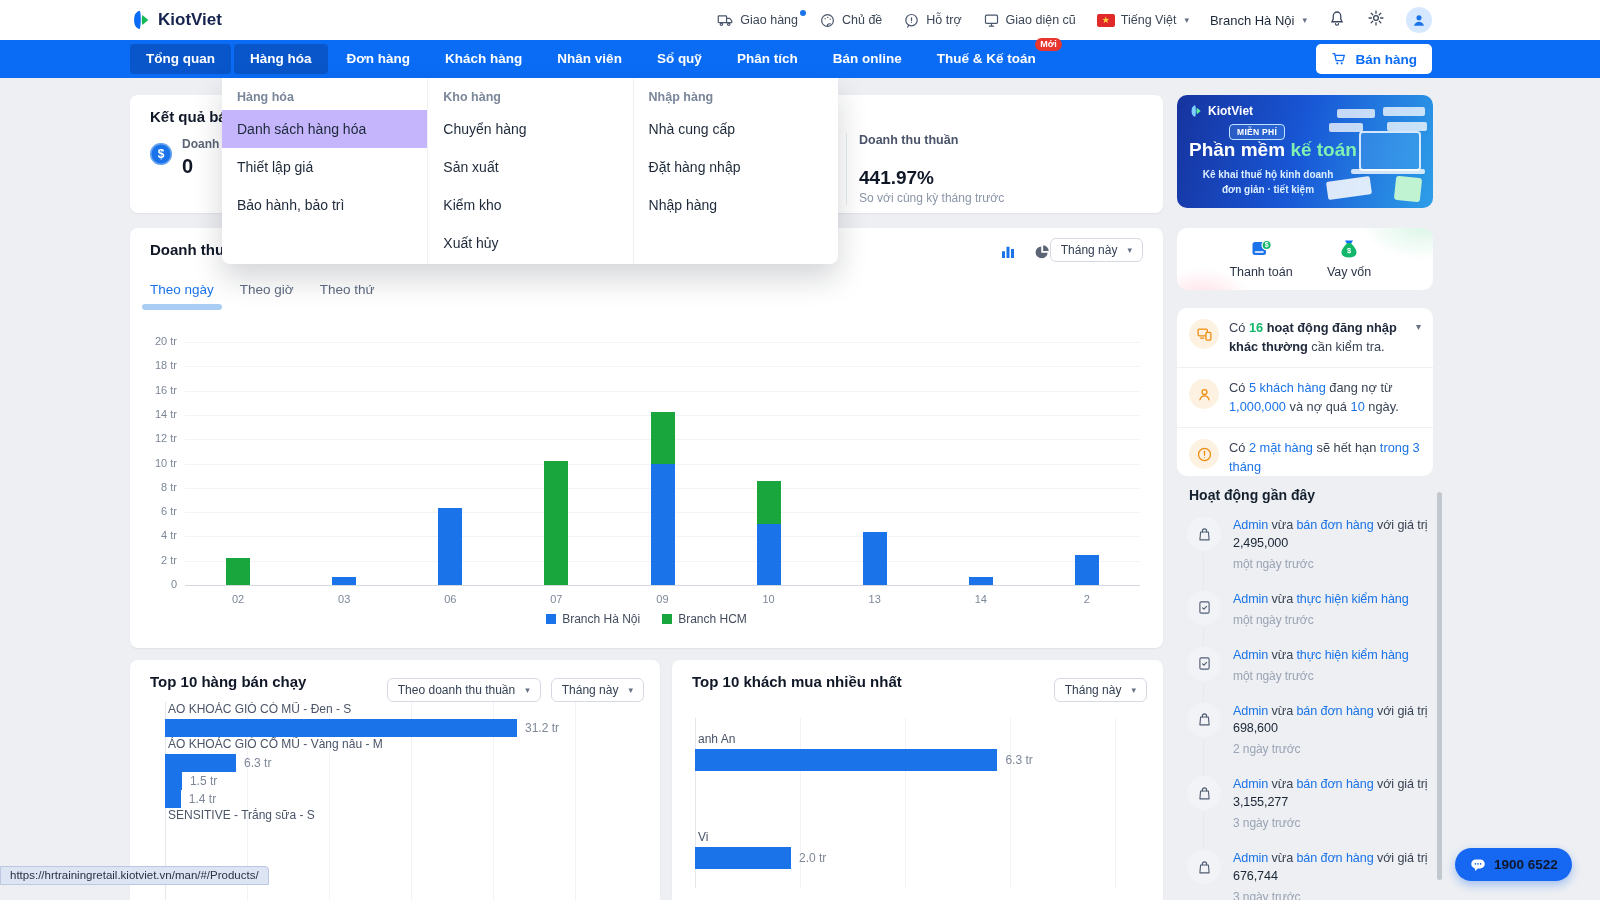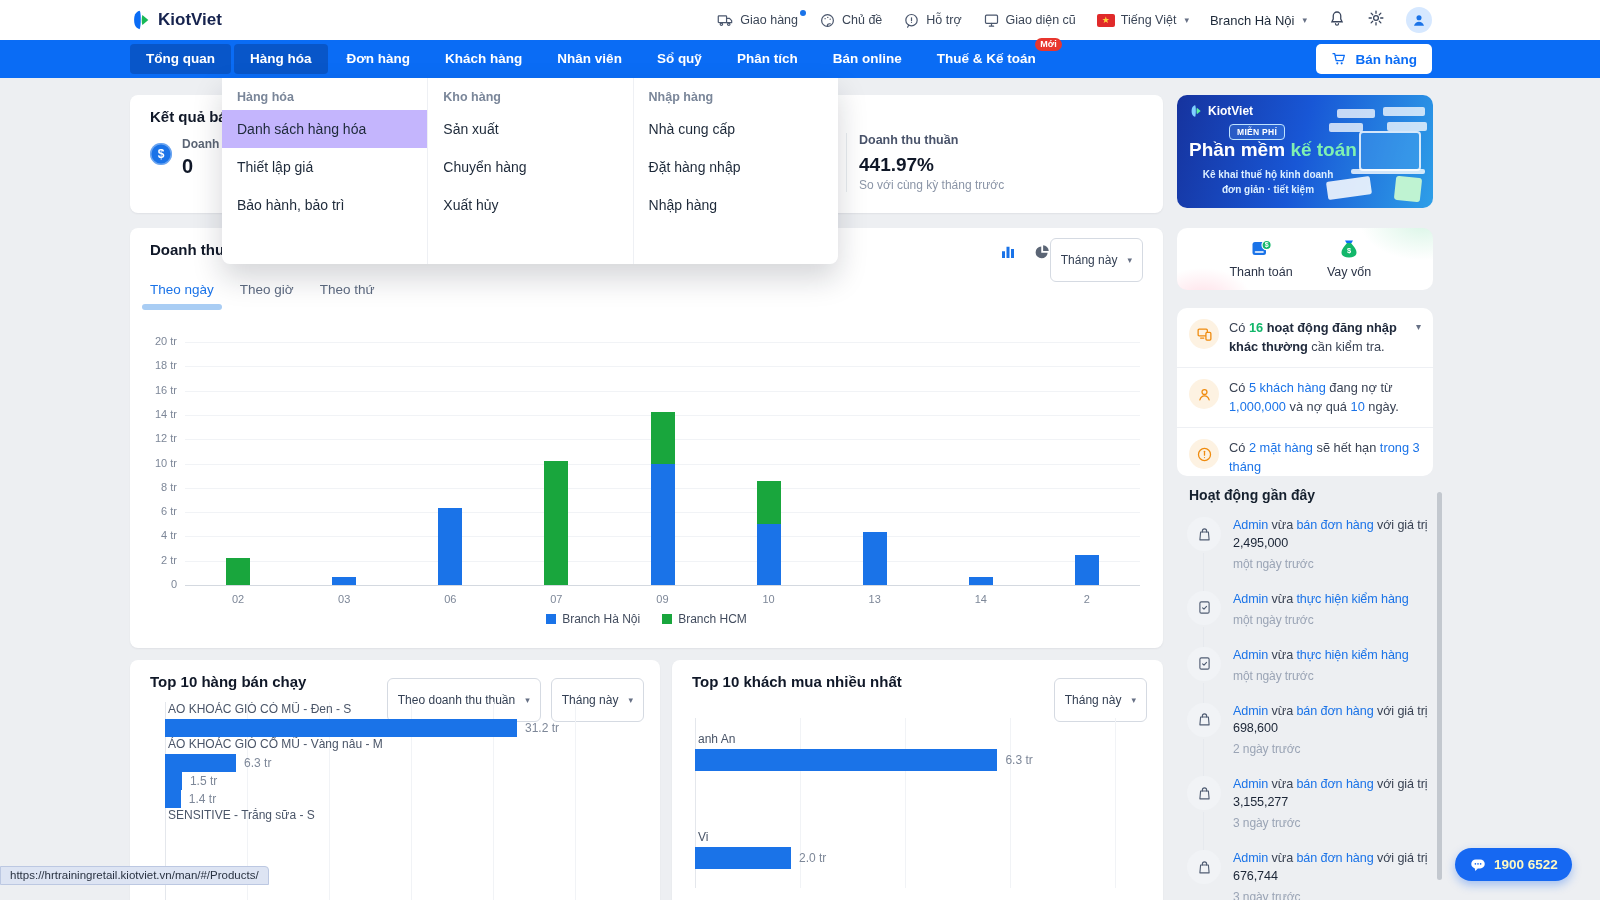--- a/index.html
+++ b/index.html
@@ -51,27 +51,27 @@
 
   .card-results{left:130px;top:95px;width:1033px;height:118px}
   .metric{position:absolute;left:20px;top:42px;display:flex;gap:10px;align-items:flex-start}
   .coin{width:22px;height:22px;border-radius:50%;background:#1a73e8;color:#fff;font-weight:700;font-size:12px;
         display:flex;align-items:center;justify-content:center;margin-top:6px;box-shadow:inset 0 0 0 1.5px #5success 0;
         box-shadow:inset 0 0 0 1.5px rgba(255,255,255,.35)}
   .mlabel{font-size:12px;font-weight:700;color:#5b6575;margin-bottom:4px}
   .mvalue{font-size:20px;font-weight:700;color:#101828}
   .compare{position:absolute;left:716px;top:38px;padding-left:12px;border-left:1px solid #e8ebf0}
   .clabel{font-size:12.5px;font-weight:700;color:#49536a}
-  .cvalue{font-size:19px;font-weight:800;color:#101828;margin:7px 0 2px}
+  .cvalue{font-size:19px;font-weight:800;color:#101828;margin:20px 0 2px}
   .cnote{font-size:12px;color:#8b95a7}
 
   .card-chart{left:130px;top:228px;width:1033px;height:420px}
   .chart-icons{position:absolute;top:15px;display:flex;align-items:center}
   .select{display:flex;align-items:center;gap:8px;border:1px solid #d5dae2;border-radius:6px;
-          padding:14px 10px;font-size:12px;color:#344054;background:#fff;cursor:pointer;white-space:nowrap}
+          padding:4px 10px;font-size:12px;color:#344054;background:#fff;cursor:pointer;white-space:nowrap}
   .chart-select{position:absolute;right:20px;top:10px}
   .tabs{position:absolute;left:20px;top:54px;display:flex;gap:26px}
   .tab{font-size:13.5px;color:#5e6b81;cursor:pointer;position:relative;padding-bottom:6px}
   .tab.active{color:#1a73e8}
   .tab.active:after{content:"";position:absolute;left:-8px;right:-8px;bottom:-7px;height:6px;background:#a9cdf4;border-radius:4px}
 
   .plot-area{position:absolute;left:55px;top:114px;width:955px;height:243px}
   .gridline{position:absolute;left:0;right:0;height:1px;background:#f1f3f6}
   .gridline.zero{background:#d4d9e0}
   .ytick{position:absolute;width:46px;text-align:right;font-size:11px;color:#7d8798;left:-54px}
@@ -143,21 +143,21 @@
   .act:not(:last-child):before{content:"";position:absolute;left:26px;top:45px;bottom:-9px;width:1px;background:#e6e9ee}
   .act-body{font-size:12.6px;color:#3a4354;line-height:1.42;width:196px;letter-spacing:-.1px}
   .act-val{color:#1b2536}
   .act-time{font-size:12px;color:#9aa4b5;margin-top:3px}
 
   .scroll-thumb{position:absolute;left:1437px;top:492px;width:5px;height:388px;background:#c3c8cf;border-radius:3px;cursor:pointer}
 
   .status-url{position:absolute;left:0;top:866px;background:#dde4f3;border:1px solid #bcc8e2;
               padding:2px 9px 3px;font-size:11.5px;color:#2a3342;border-radius:0 4px 0 0;z-index:60}
   .chat-btn{position:absolute;left:1455px;top:848px;height:33px;display:flex;align-items:center;gap:7px;
-            background:#1668f2;color:#fef9c3;font-weight:700;font-size:13.5px;border:none;border-radius:17px;
+            background:#1668f2;color:#0f172a;font-weight:700;font-size:13.5px;border:none;border-radius:17px;
             padding:0 14px;z-index:60;box-shadow:0 4px 10px rgba(22,104,242,.35);cursor:pointer;font-family:inherit}
   .chat-btn svg{width:18px;height:18px}
 </style>
 </head>
 <body>
 
 <div id="app">
 
   <header class="topbar">
     <div class="brand">
@@ -272,22 +272,23 @@
 
   <div class="menu-panel" id="menu-panel">
       <div class="menu-col">
         <div class="menu-heading">Hàng hóa</div>
         <div class="menu-item active">Danh sách hàng hóa</div>
         <div class="menu-item">Thiết lập giá</div>
         <div class="menu-item">Bảo hành, bảo trì</div>
       </div>
       <div class="menu-col">
         <div class="menu-heading">Kho hàng</div>
+        <div class="menu-item">Chuyển hàng</div>
         <div class="menu-item">Sản xuất</div>
-        <div class="menu-item">Chuyển hàng</div>
+        <div class="menu-item">Kiểm kho</div>
         <div class="menu-item">Xuất hủy</div>
       </div>
       <div class="menu-col">
         <div class="menu-heading">Nhập hàng</div>
         <div class="menu-item">Nhà cung cấp</div>
         <div class="menu-item">Đặt hàng nhập</div>
         <div class="menu-item">Nhập hàng</div>
       </div>
     </div>
 

